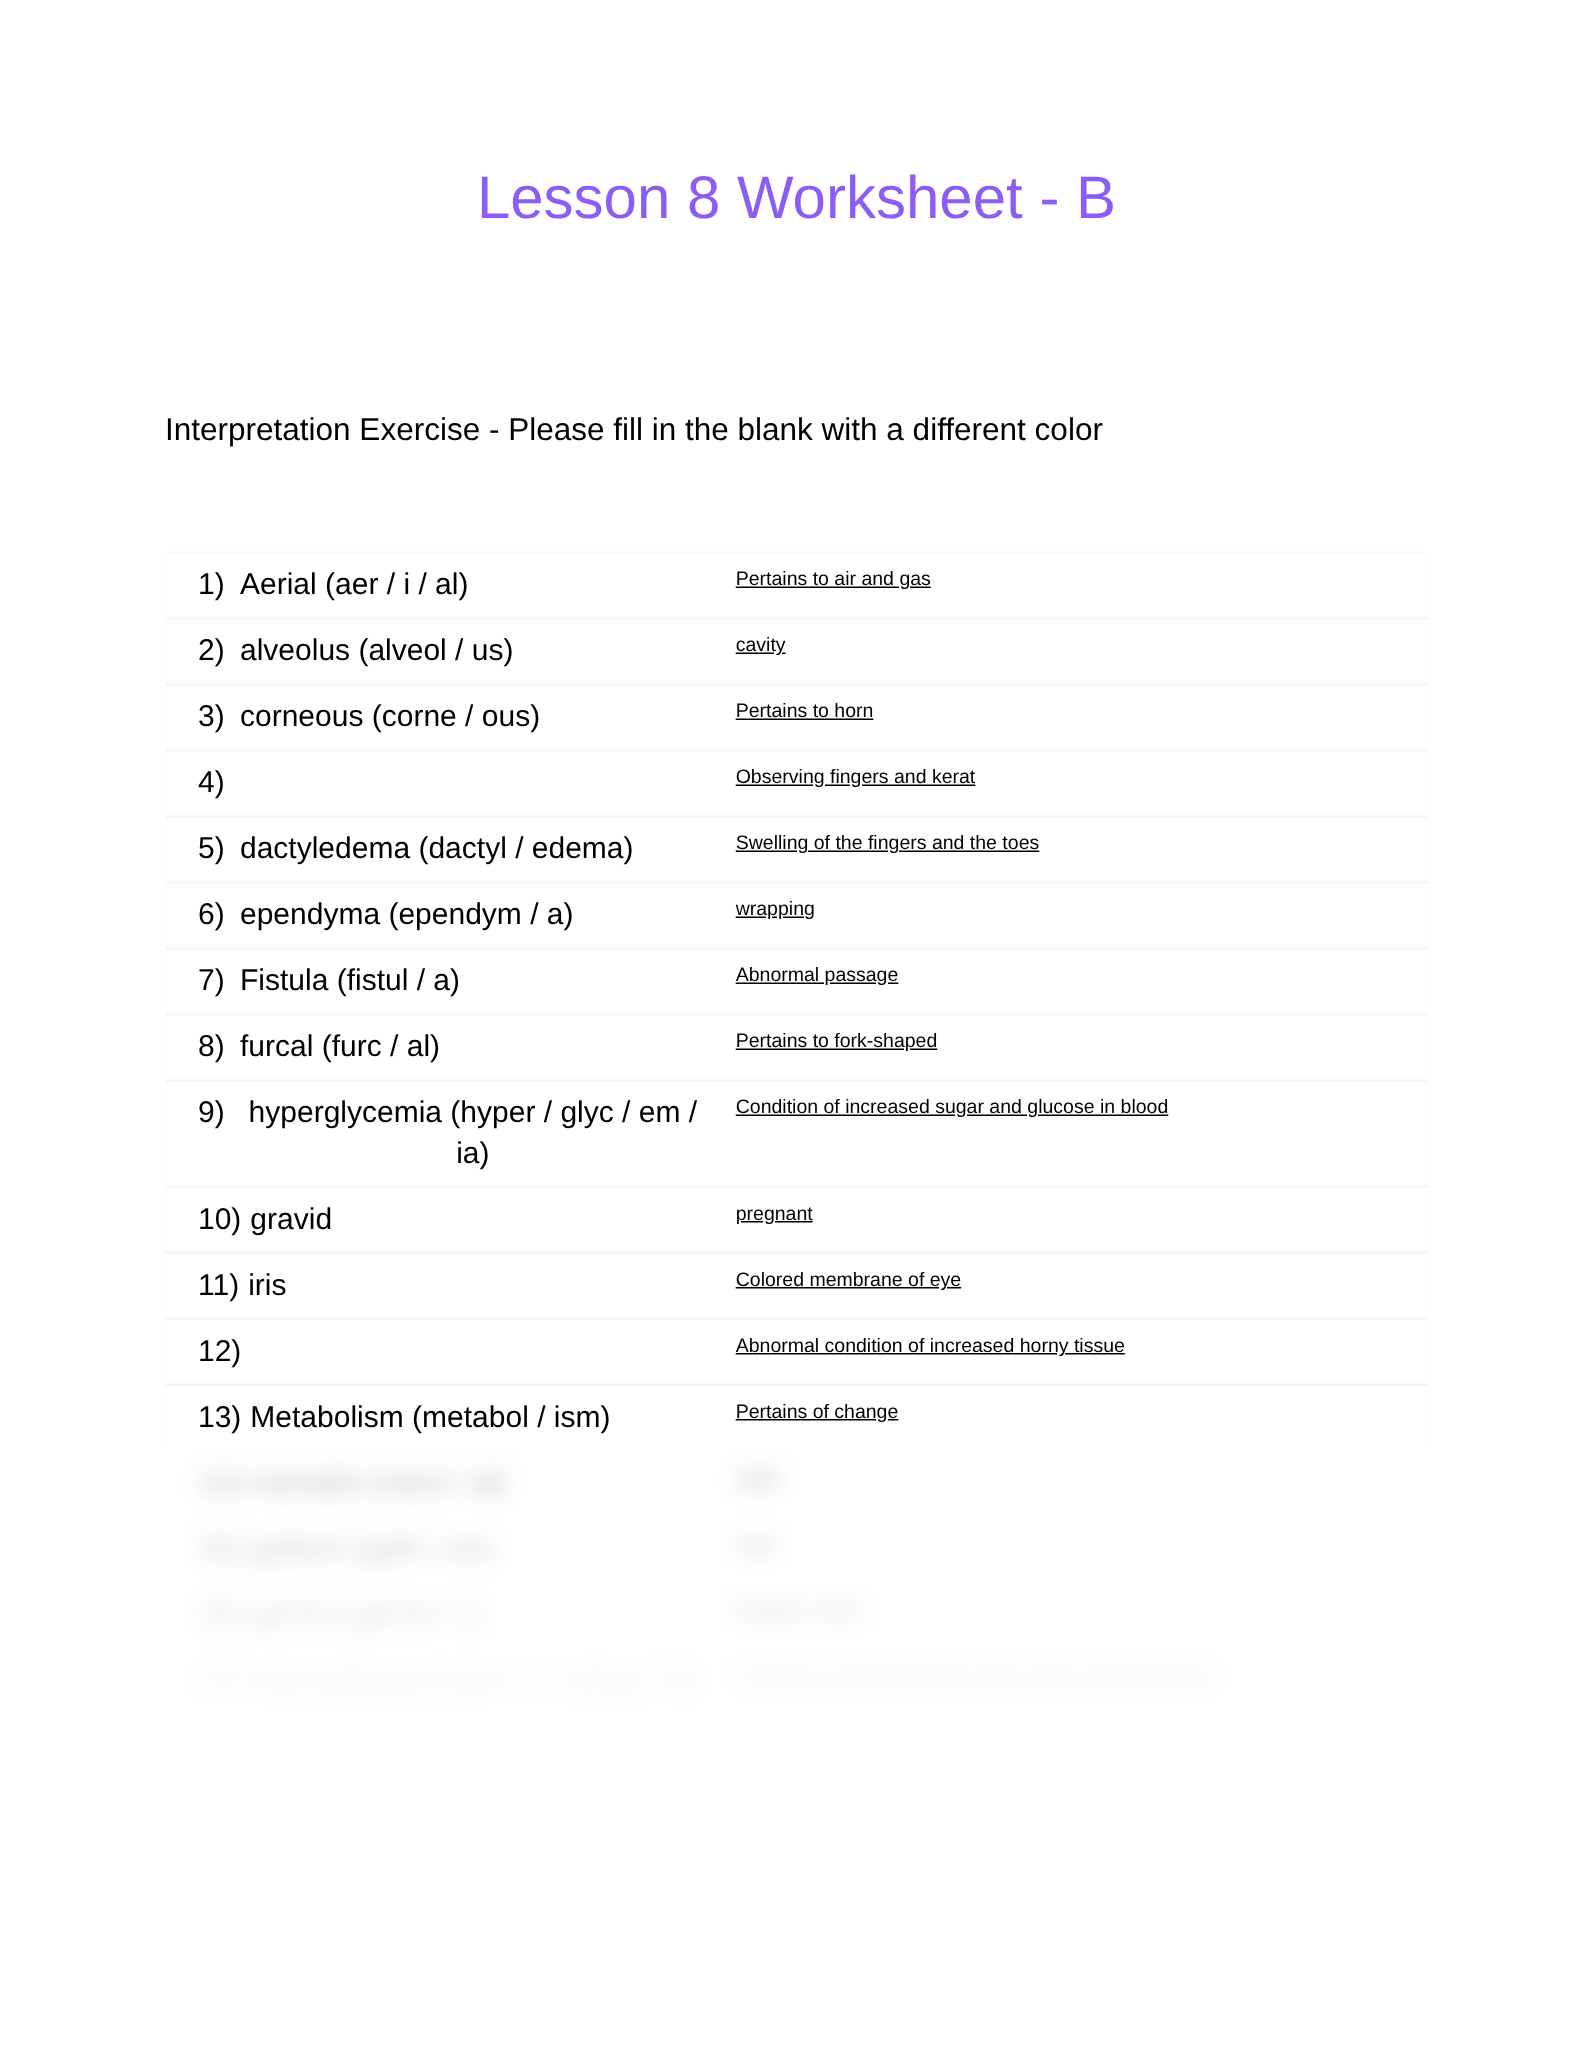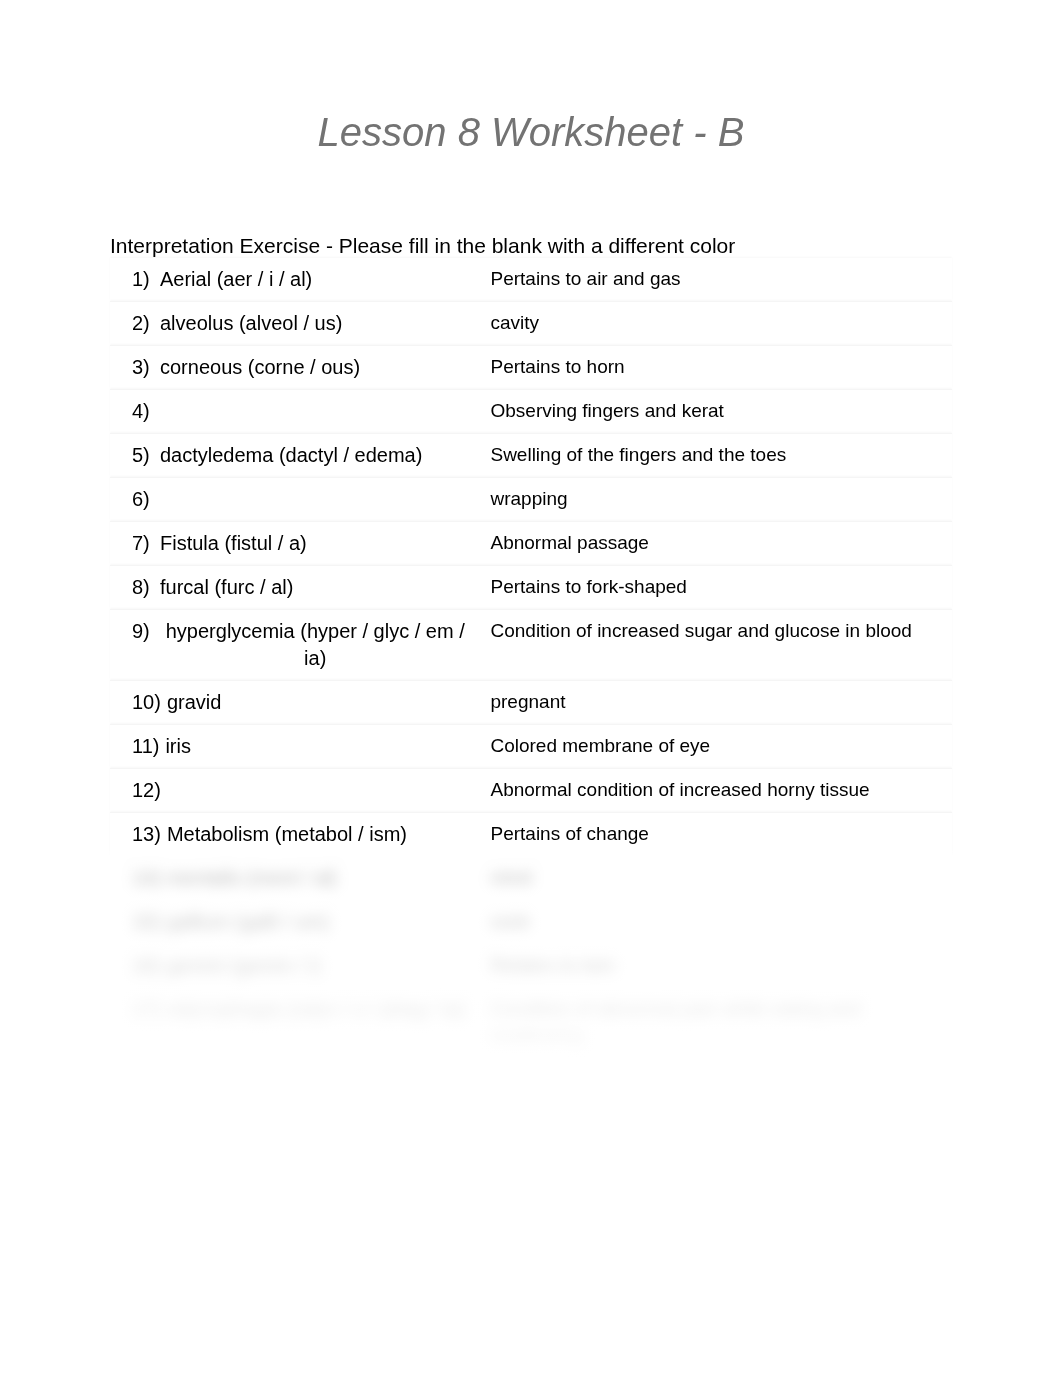--- a/index.html
+++ b/index.html
@@ -15,46 +15,47 @@
       position: relative;
       overflow: hidden;
     }
     .page {
       padding: 110px 110px 0 110px;
     }
     .title {
       text-align: center;
       font-size: 40px;
       font-weight: 400;
-      color: #737373;
-      margin-bottom: 79px;
-      font-style: italic;
+      color: #8b5cf6;
+      margin-bottom: 120px;
     }
     .instruction {
       font-size: 21px;
       color: #000;
+      margin-bottom: 70px;
     }
     .table-wrap {
       position: relative;
     }
     .row {
       display: flex;
       width: 100%;
     }
     .cell-left {
       width: 44%;
       padding: 8px 10px 8px 22px;
       font-size: 20px;
       line-height: 1.35;
     }
     .cell-right {
       width: 56%;
       padding: 8px 10px 8px 10px;
-      font-size: 19px;
+      font-size: 13px;
       line-height: 1.35;
+      text-decoration: underline;
     }
     .num {
       display: inline-block;
       min-width: 28px;
     }
     .term-text {
       display: inline;
       text-align: center;
     }
     .hang {
@@ -138,20 +139,21 @@
               <span class="num">5)</span>
               <span class="term-text">dactyledema (dactyl / edema)</span>
             </div>
           </div>
           <div class="cell-right">Swelling of the fingers and the toes</div>
         </div>
         <div class="row shadow-row border-top">
           <div class="cell-left">
             <div class="hang">
               <span class="num">6)</span>
+              <span class="term-text">ependyma (ependym / a)</span>
             </div>
           </div>
           <div class="cell-right">wrapping</div>
         </div>
         <div class="row shadow-row border-top">
           <div class="cell-left">
             <div class="hang">
               <span class="num">7)</span>
               <span class="term-text">Fistula (fistul / a)</span>
             </div>

